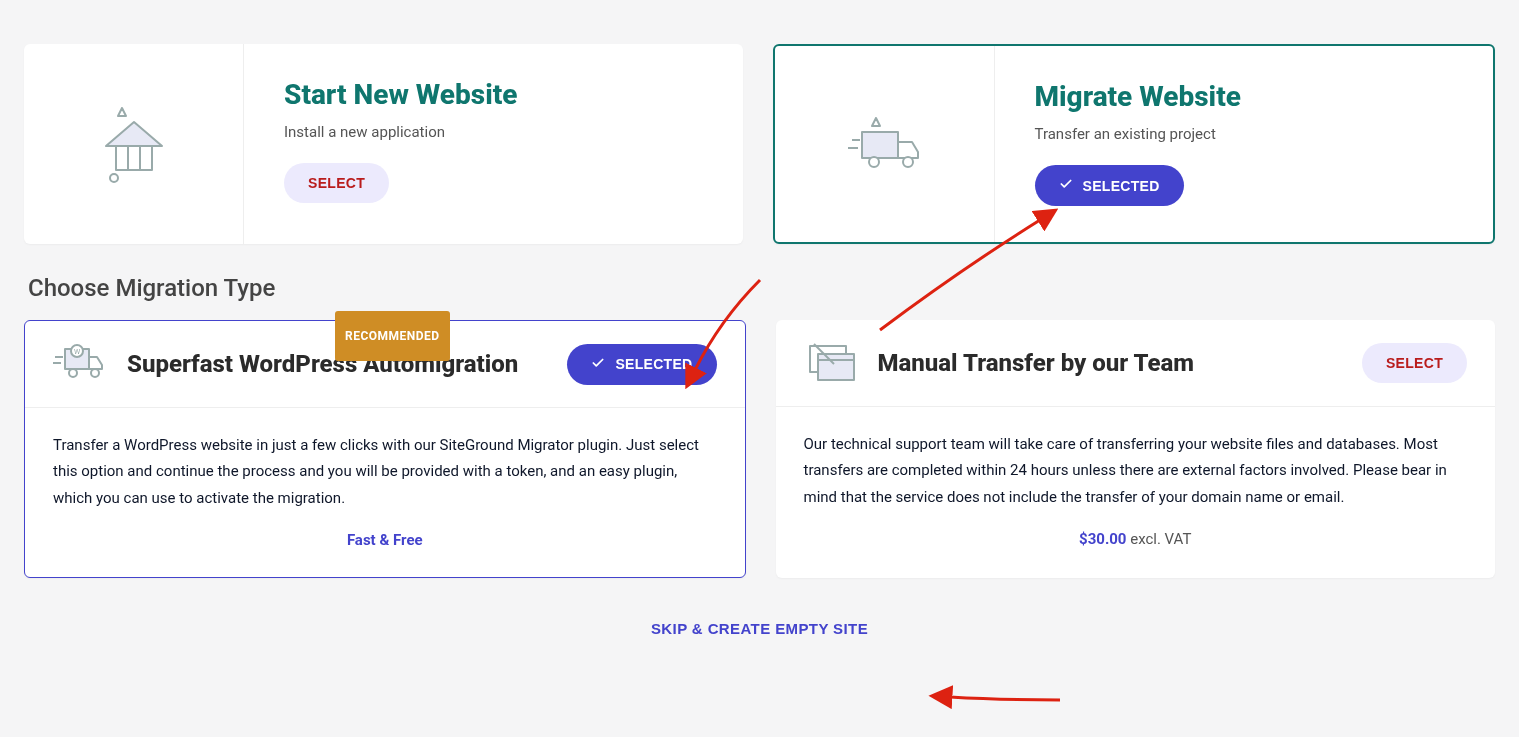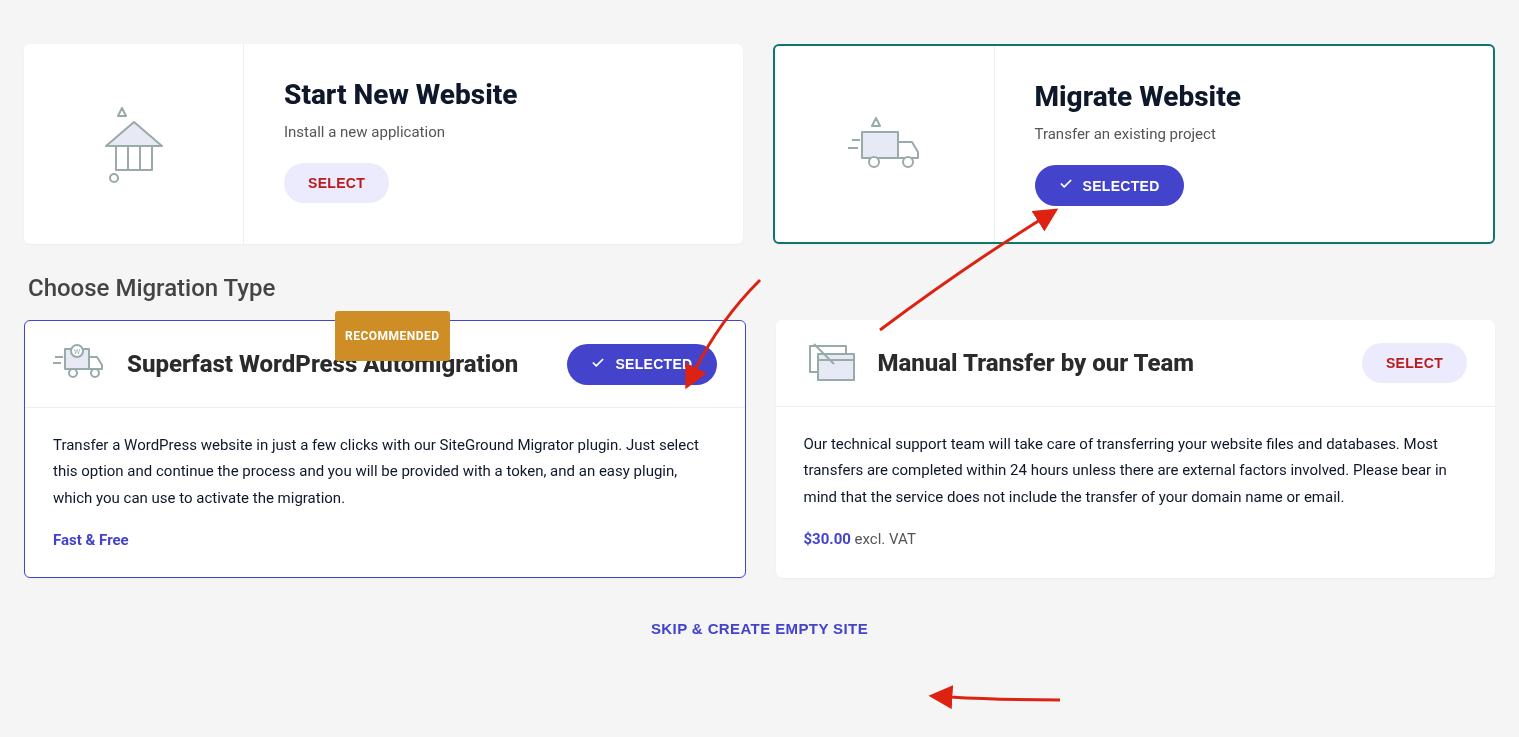--- a/index.html
+++ b/index.html
@@ -37,21 +37,21 @@
     align-items: center;
     justify-content: center;
   }
   .top-card .body-col {
     flex: 1;
     padding: 34px 40px;
   }
   .top-card h2 {
     font-size: 28px;
     font-weight: 800;
-    color: #0f172a;
+    color: #0f766e;
     margin-bottom: 12px;
   }
   .top-card p {
     color: #555;
     font-size: 15px;
     margin-bottom: 22px;
   }
 
   .btn {
     display: inline-flex;
@@ -126,20 +126,21 @@
     padding: 24px 28px 8px 28px;
     color: #0f172a;
     font-size: 15px;
     line-height: 1.75;
   }
   .mig-card .foot {
     padding: 12px 28px 28px 28px;
     font-size: 15px;
     font-weight: 700;
     color: #4343cc;
+    text-align: center;
   }
   .mig-card .foot .vat { color: #555; font-weight: 400; }
 
   .bottom-actions {
     display: flex;
     align-items: center;
     justify-content: center;
     gap: 48px;
     margin-top: 42px;
   }

